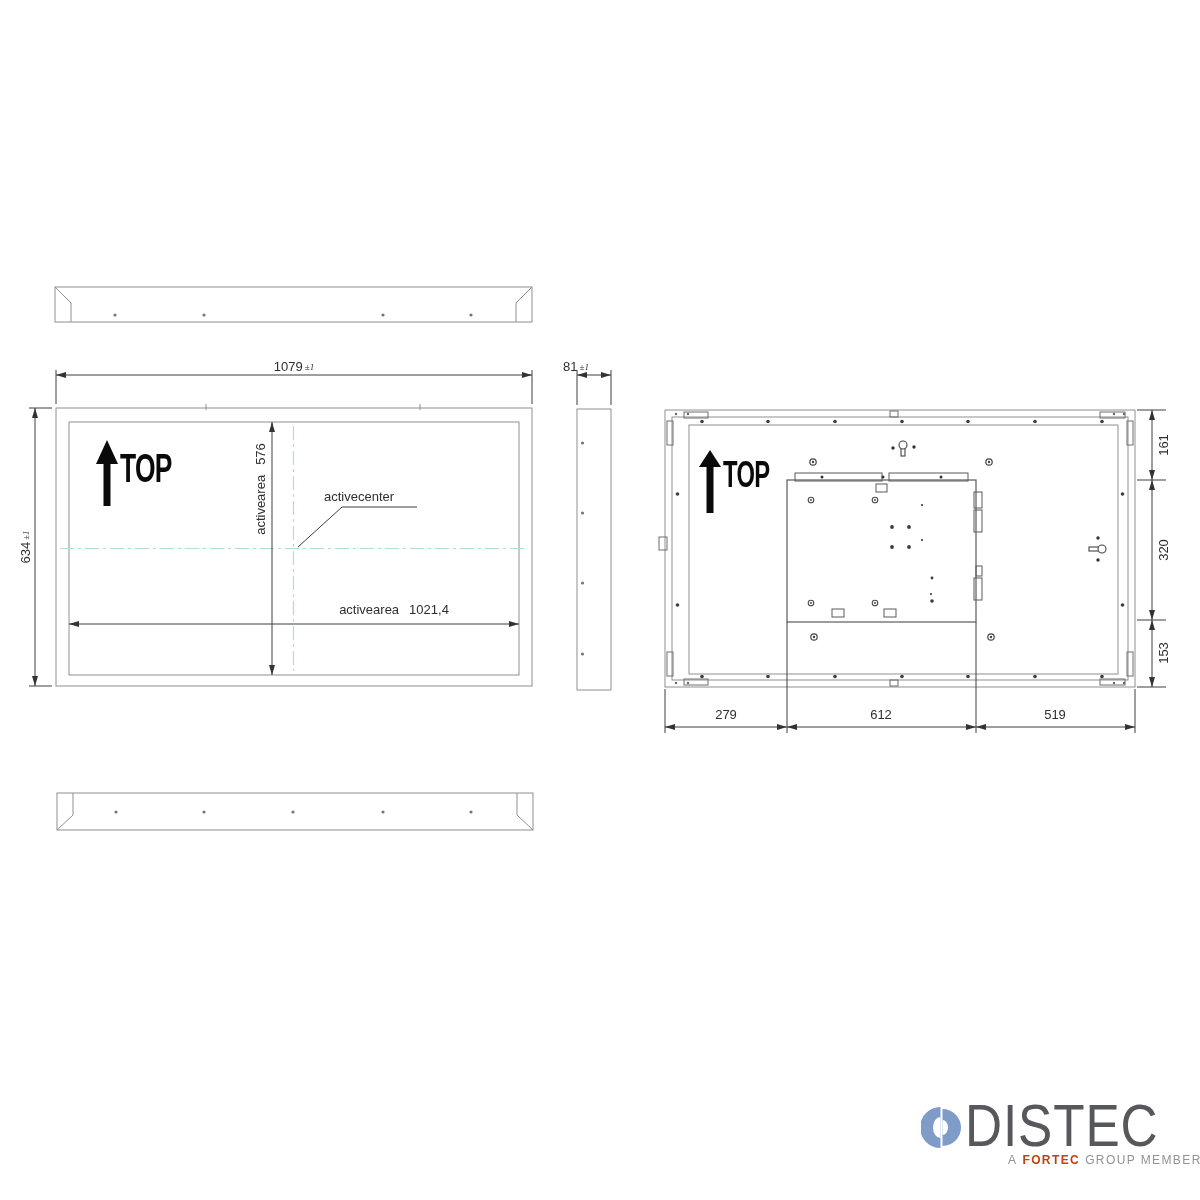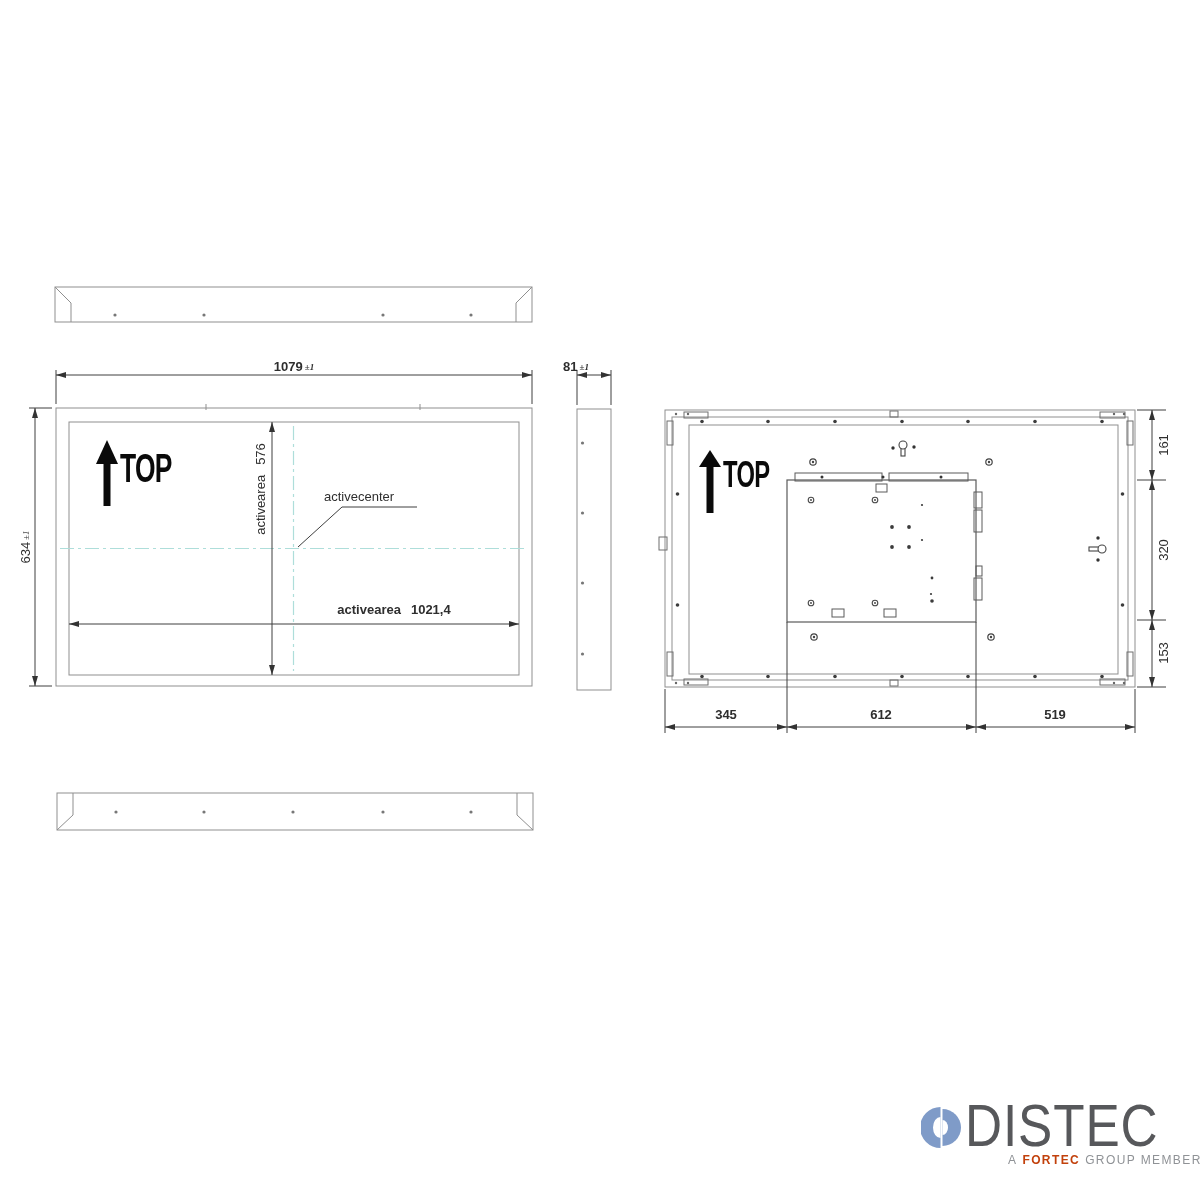--- a/index.html
+++ b/index.html
@@ -1,20 +1,20 @@
 <!DOCTYPE html>
 <html><head>
 <meta charset="utf-8">
 <style>
   html,body{margin:0;padding:0;background:#ffffff;}
   #canvas{position:relative;width:1200px;height:1200px;background:#ffffff;overflow:hidden;
           font-family:"Liberation Sans", sans-serif;color:#2e2e2e;}
   .abs{position:absolute;}
   .dim{font-size:13px;color:#2e2e2e;white-space:nowrap;line-height:1;}
-  .t-center{transform:translateX(-50%);font-weight:bold;}
+  .t-center{transform:translateX(-50%);}
   .t-rot{transform:translate(-50%,-50%) rotate(-90deg);}
   .tol{font-size:9px;font-family:"Liberation Serif", serif;font-style:italic;margin-left:2px;vertical-align:1px;}
   .val-gap{margin-left:10px;}
   .top-label{font-weight:bold;color:#0a0a0a;font-size:40px;line-height:1;
              transform:scaleX(0.66);transform-origin:left top;letter-spacing:-1px;white-space:nowrap;}
   .top-label.rear{font-size:36px;}
   .brand{font-size:59px;line-height:1;color:#57585b;letter-spacing:1px;
          transform:scaleX(0.87);transform-origin:left top;white-space:nowrap;}
   .sub{font-size:12px;letter-spacing:1.4px;color:#8f9296;white-space:nowrap;line-height:1;}
   .sub .fortec{color:#c2410c;font-weight:bold;margin:0 5px;}
@@ -278,21 +278,21 @@
   <span class="abs dim t-center" style="left:394px;top:603px"><span>activearea</span><span class="val-gap">1021,4</span></span>
 
   <span class="abs top-label" style="left:120px;top:448px">TOP</span>
 
   <span class="abs top-label rear" style="left:723px;top:457px">TOP</span>
 
   <span class="abs dim t-rot" style="left:1163px;top:445px">161</span>
   <span class="abs dim t-rot" style="left:1163px;top:550px">320</span>
   <span class="abs dim t-rot" style="left:1163px;top:653px">153</span>
 
-  <span class="abs dim t-center" style="left:726px;top:708px">345</span>
+  <span class="abs dim t-center" style="left:726px;top:708px">279</span>
   <span class="abs dim t-center" style="left:881px;top:708px">612</span>
   <span class="abs dim t-center" style="left:1055px;top:708px">519</span>
 
   <div class="abs" style="left:918px;top:1090px;width:270px;height:85px">
 
     <svg class="abs" style="left:3px;top:15px" width="44" height="46" viewBox="0 0 44 46">
       <path d="M19.5,2 A20.5,20.5 0 0 0 19.5,43 Z" fill="#7f9bc8"></path>
       <path d="M19.5,12 A7.5,10.5 0 0 0 19.5,33 Z" fill="#ffffff"></path>
       <path d="M21.5,4 A18.5,18.5 0 0 1 21.5,41 Z" fill="#7f9bc8"></path>
       <path d="M21.5,15 A5.5,7.5 0 0 1 21.5,30 Z" fill="#ffffff"></path>

